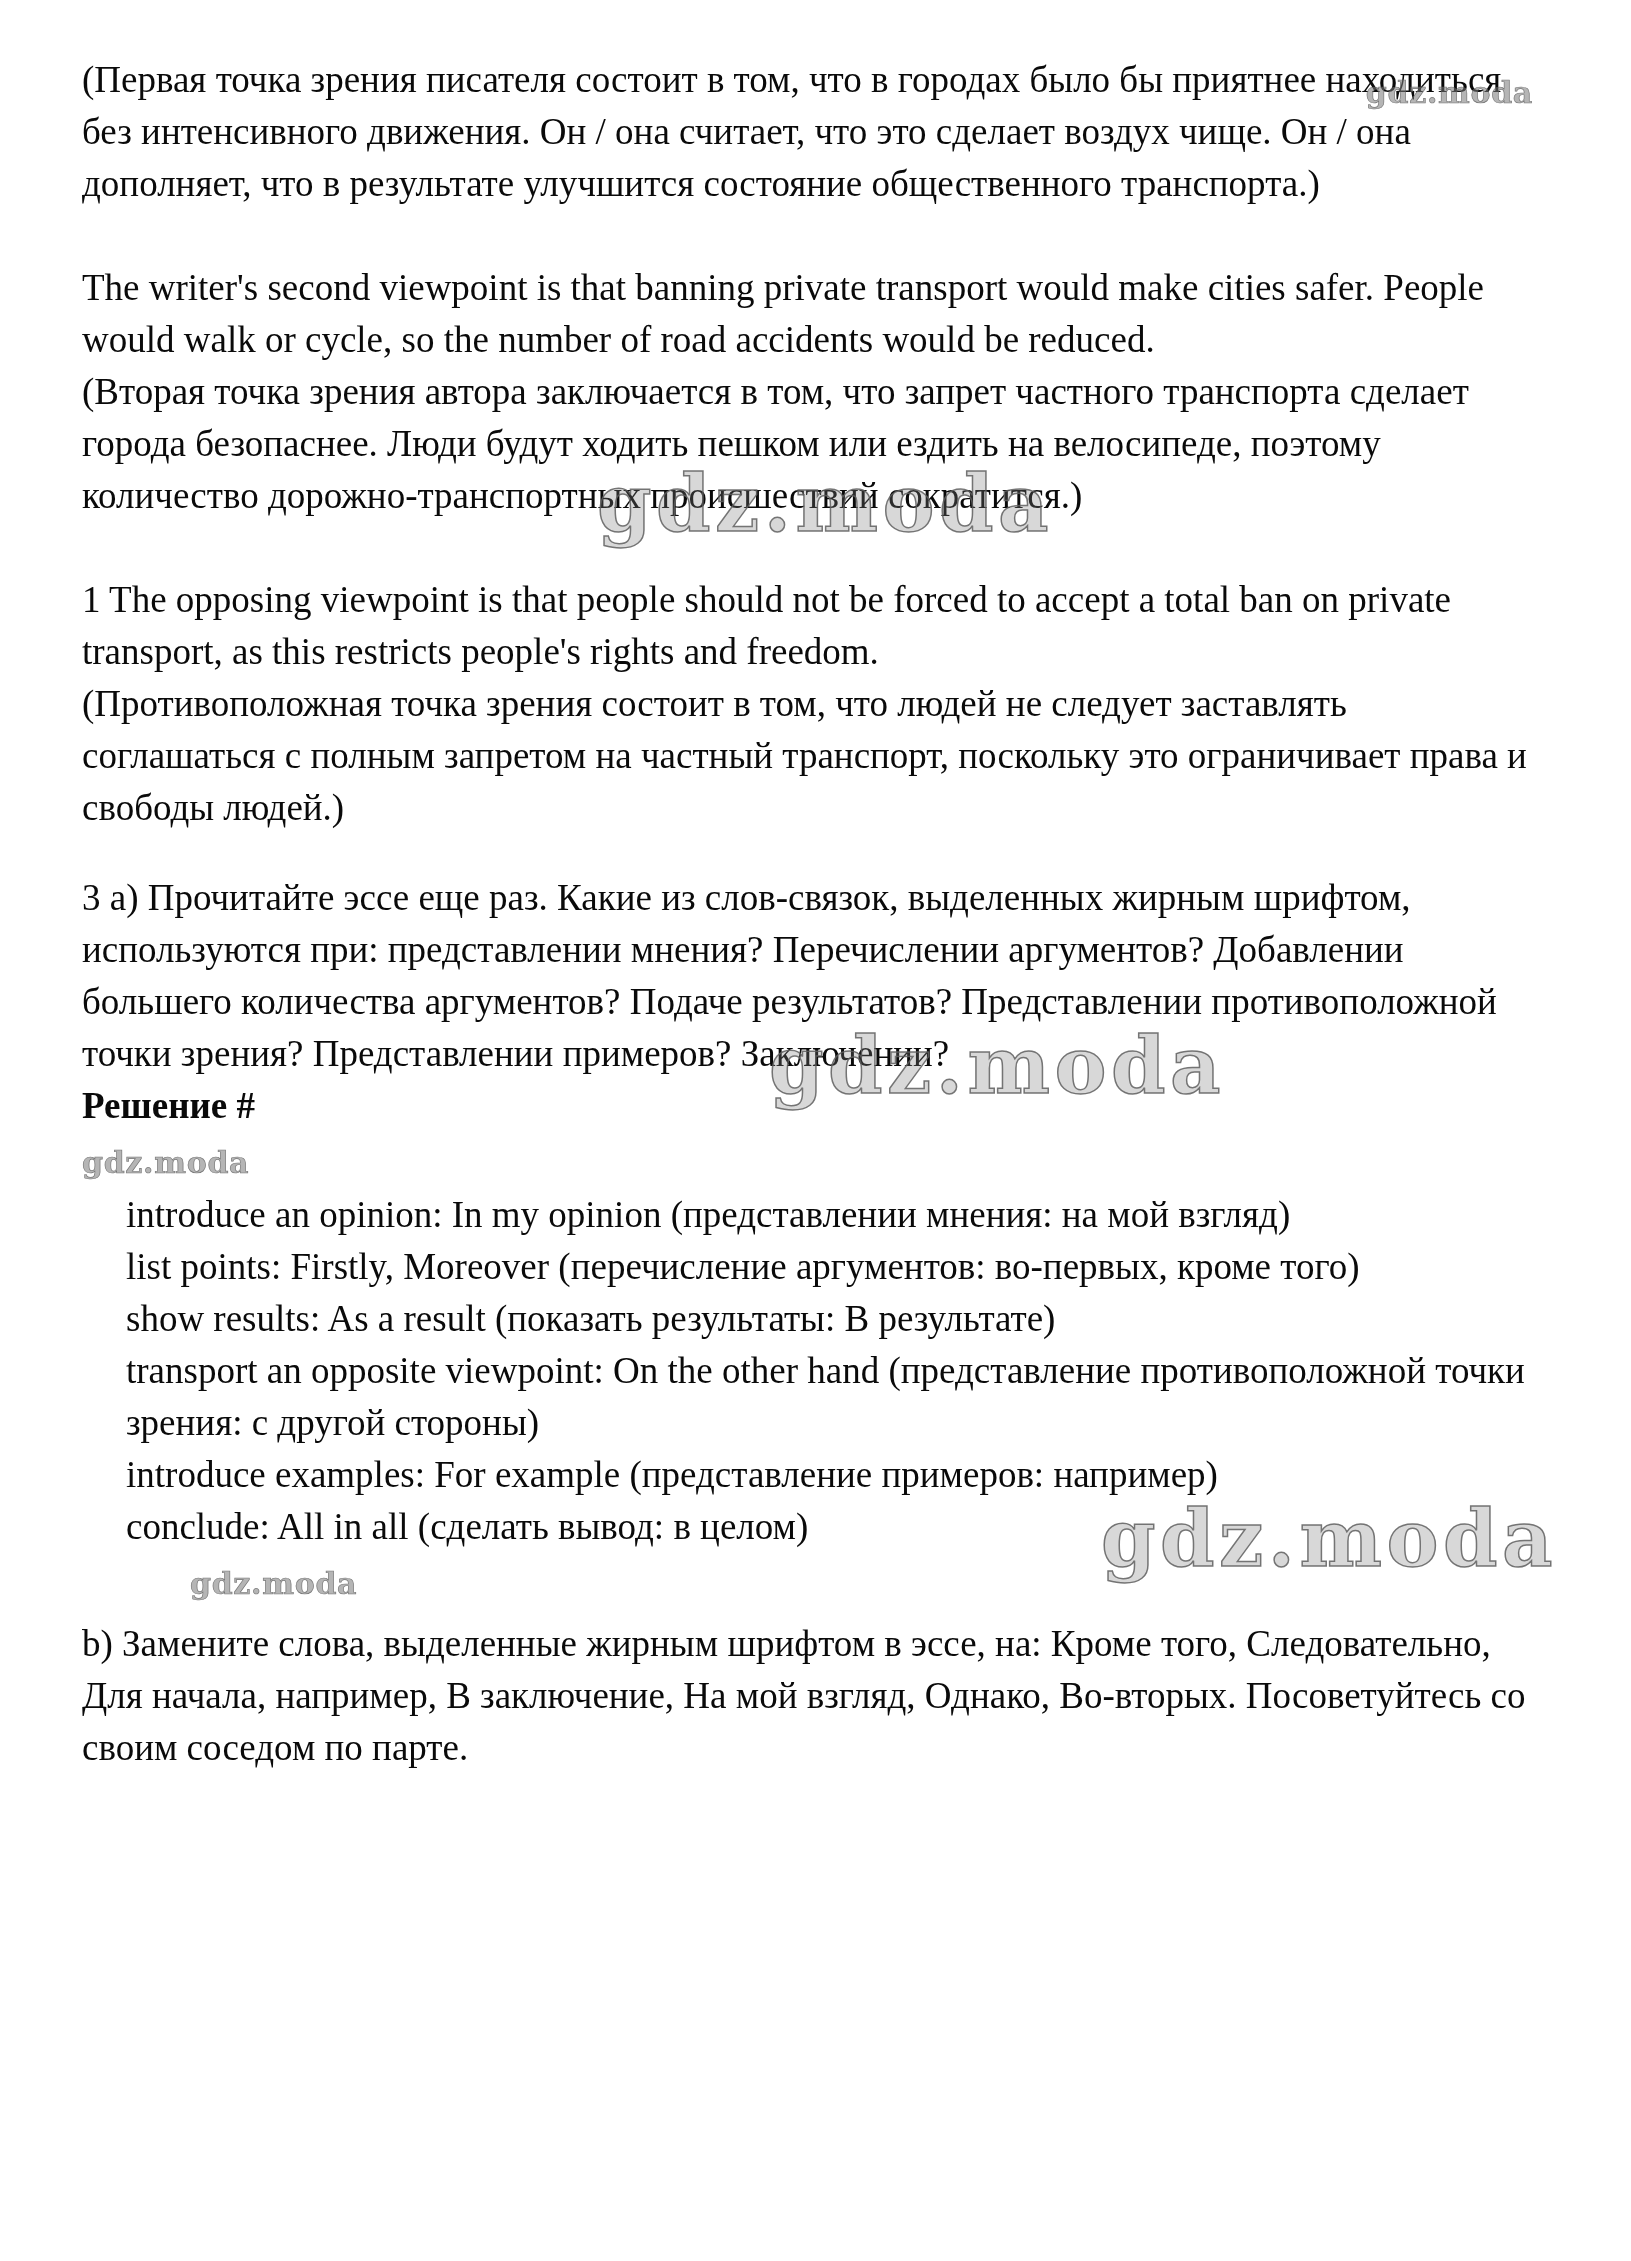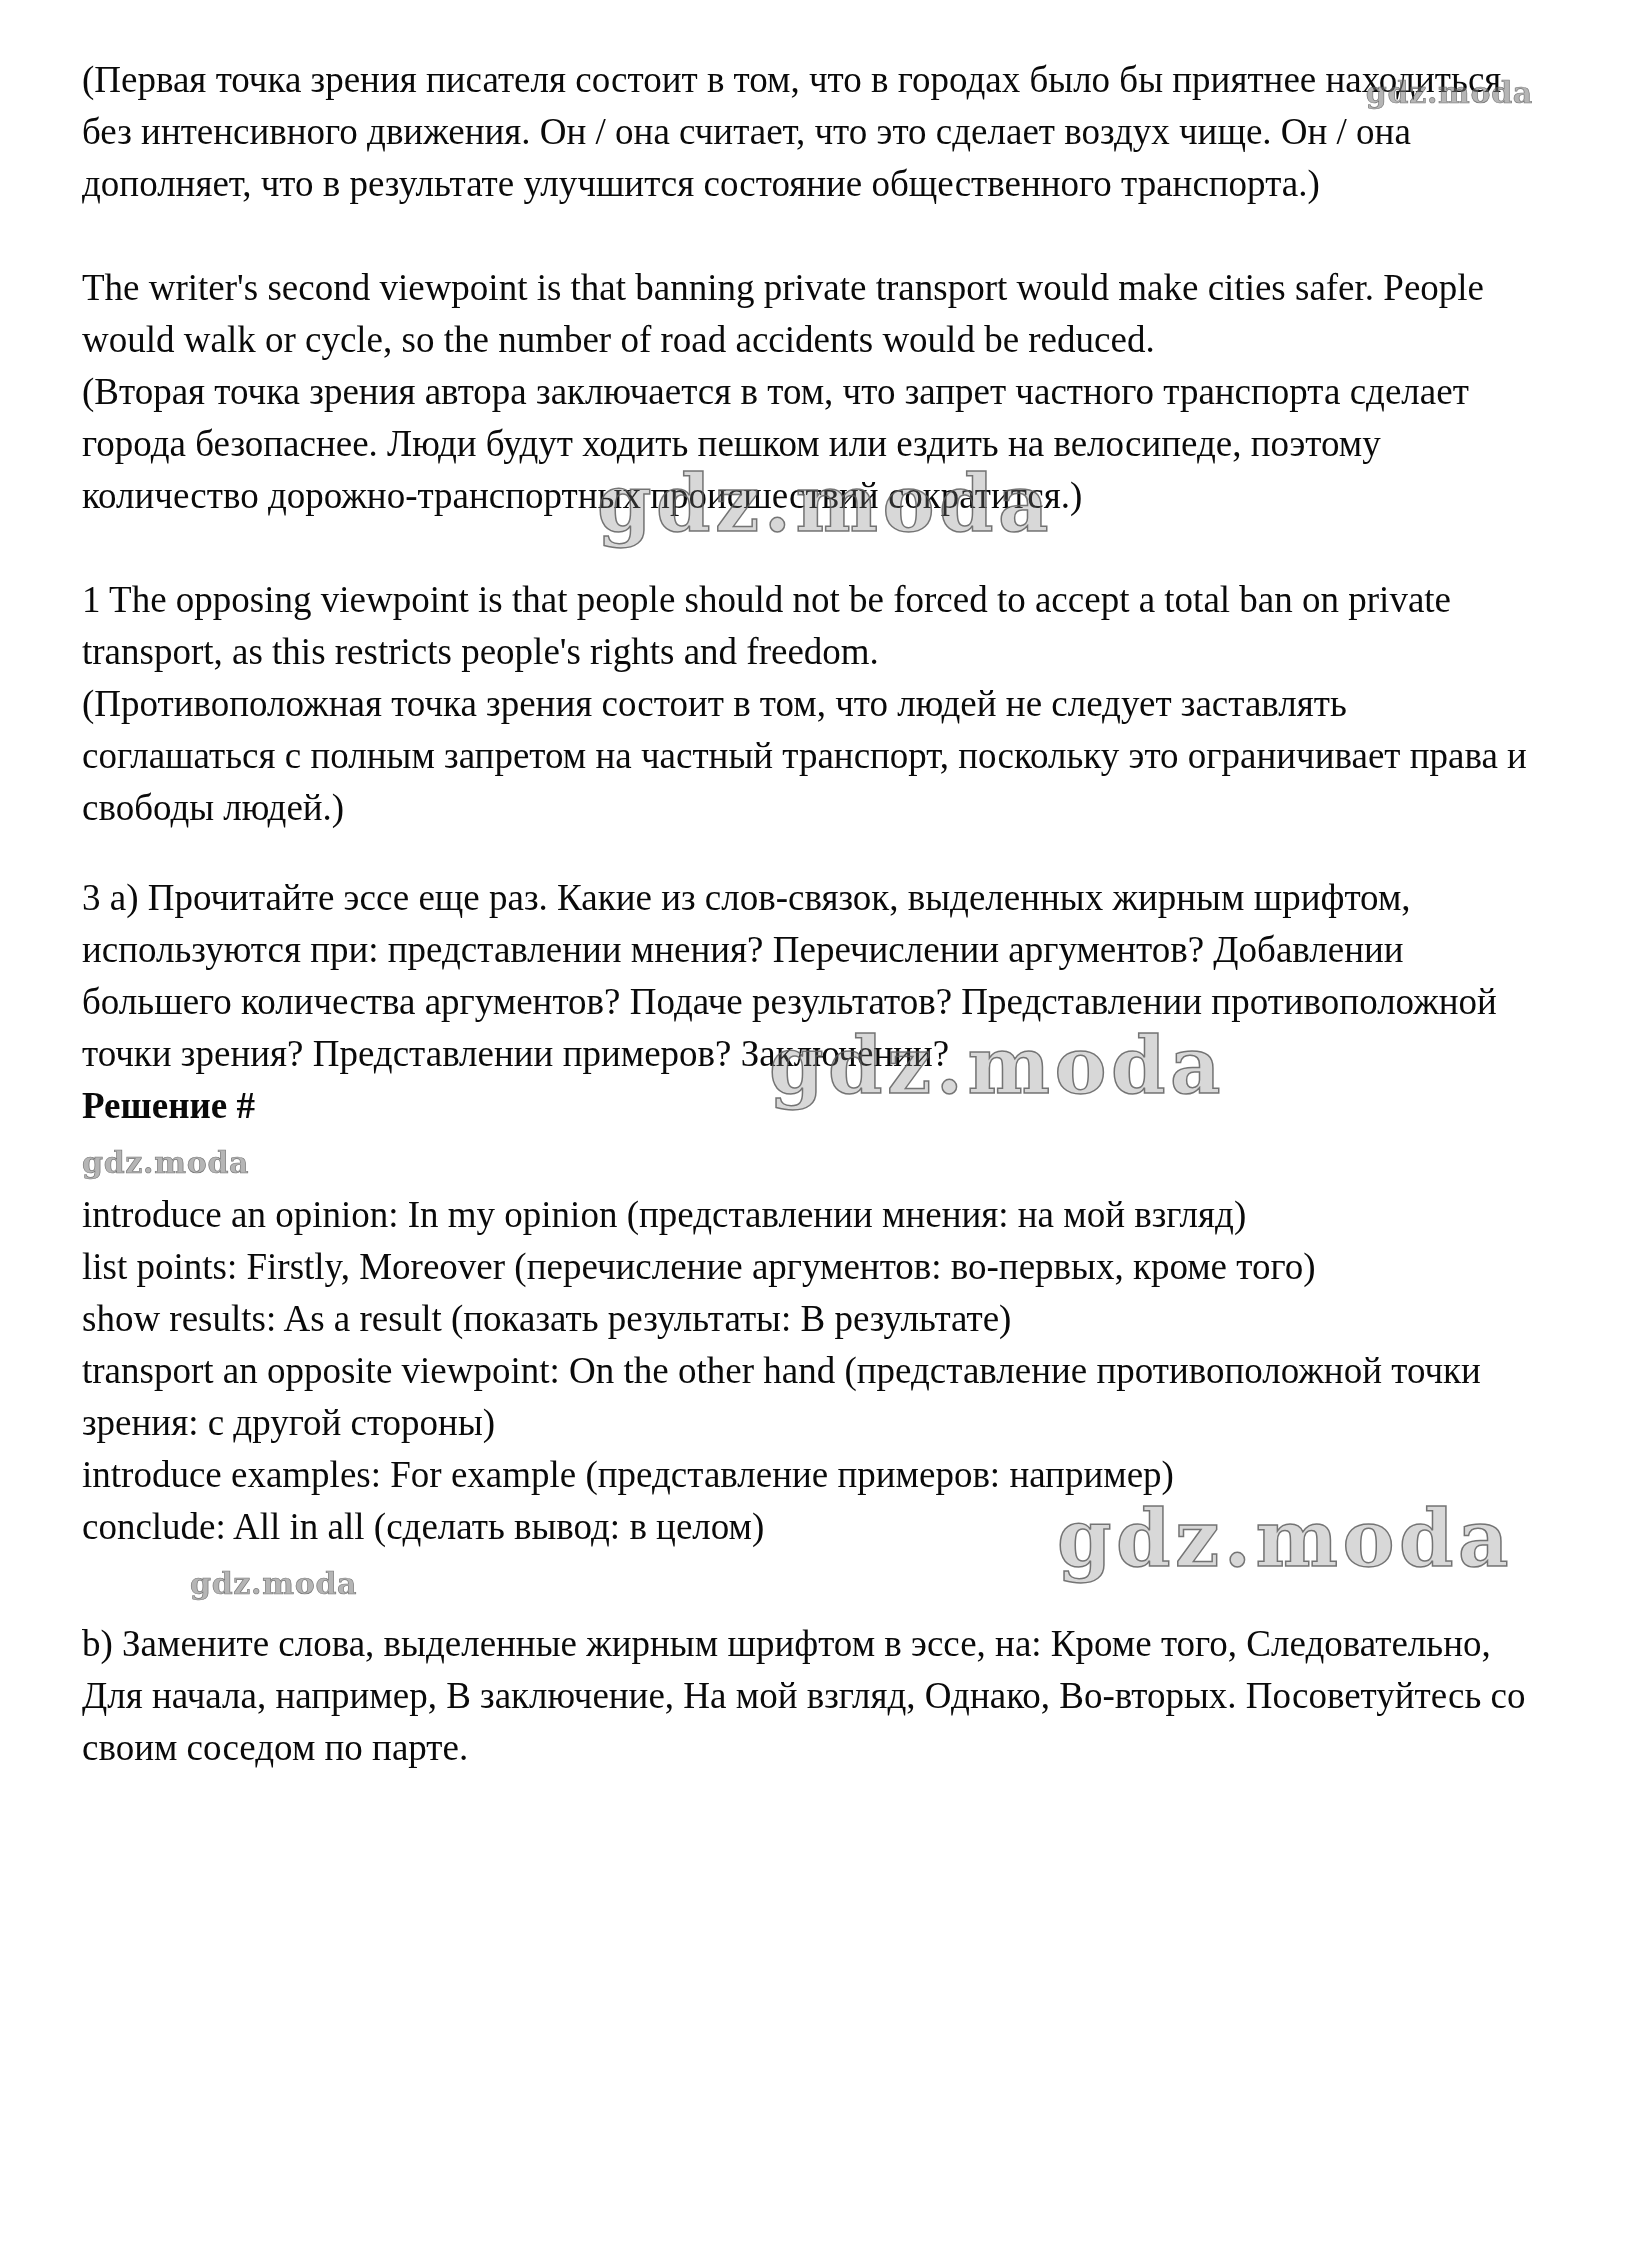--- a/index.html
+++ b/index.html
@@ -15,21 +15,21 @@
     line-height: 52px;
     color: #0a0a0a;
     overflow: hidden;
   }
   .para { position: relative; margin: 0; }
   .gap-small { margin-top: 52px; }
   .gap-med   { margin-top: 38px; }
   .solution-heading {
     font-weight: bold;
   }
-  .solution-block { position: relative; }
+  .solution-block { position: relative; margin-left: 44px; }
   .solution-line { position: relative; }
   
   .wm {
     font-family: "DejaVu Serif", serif;
     font-weight: bold;
     letter-spacing: 4.5px;
     color: rgba(125,125,125,0.30);
     -webkit-text-stroke: 1.5px rgba(95,95,95,0.85);
     white-space: nowrap;
     pointer-events: none;

